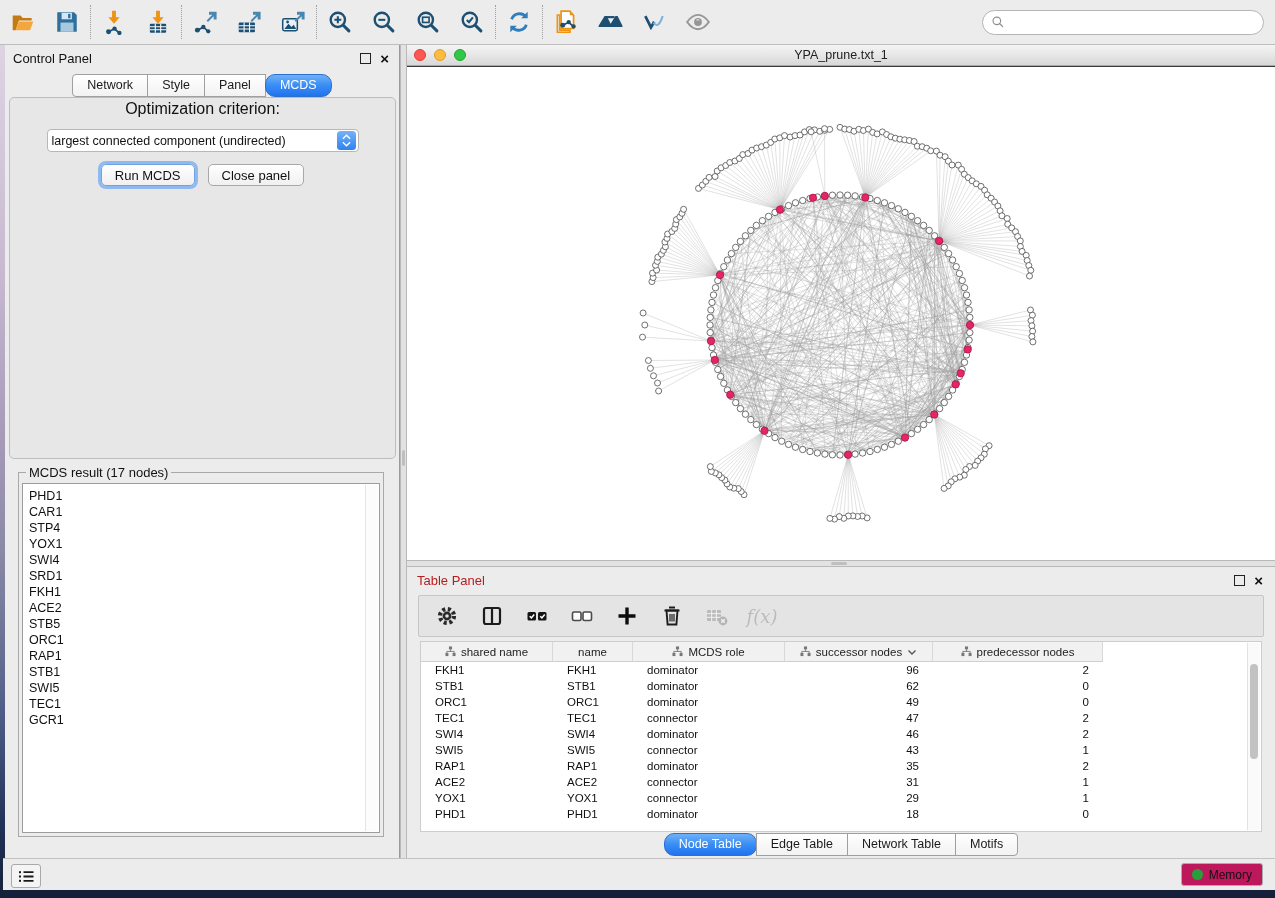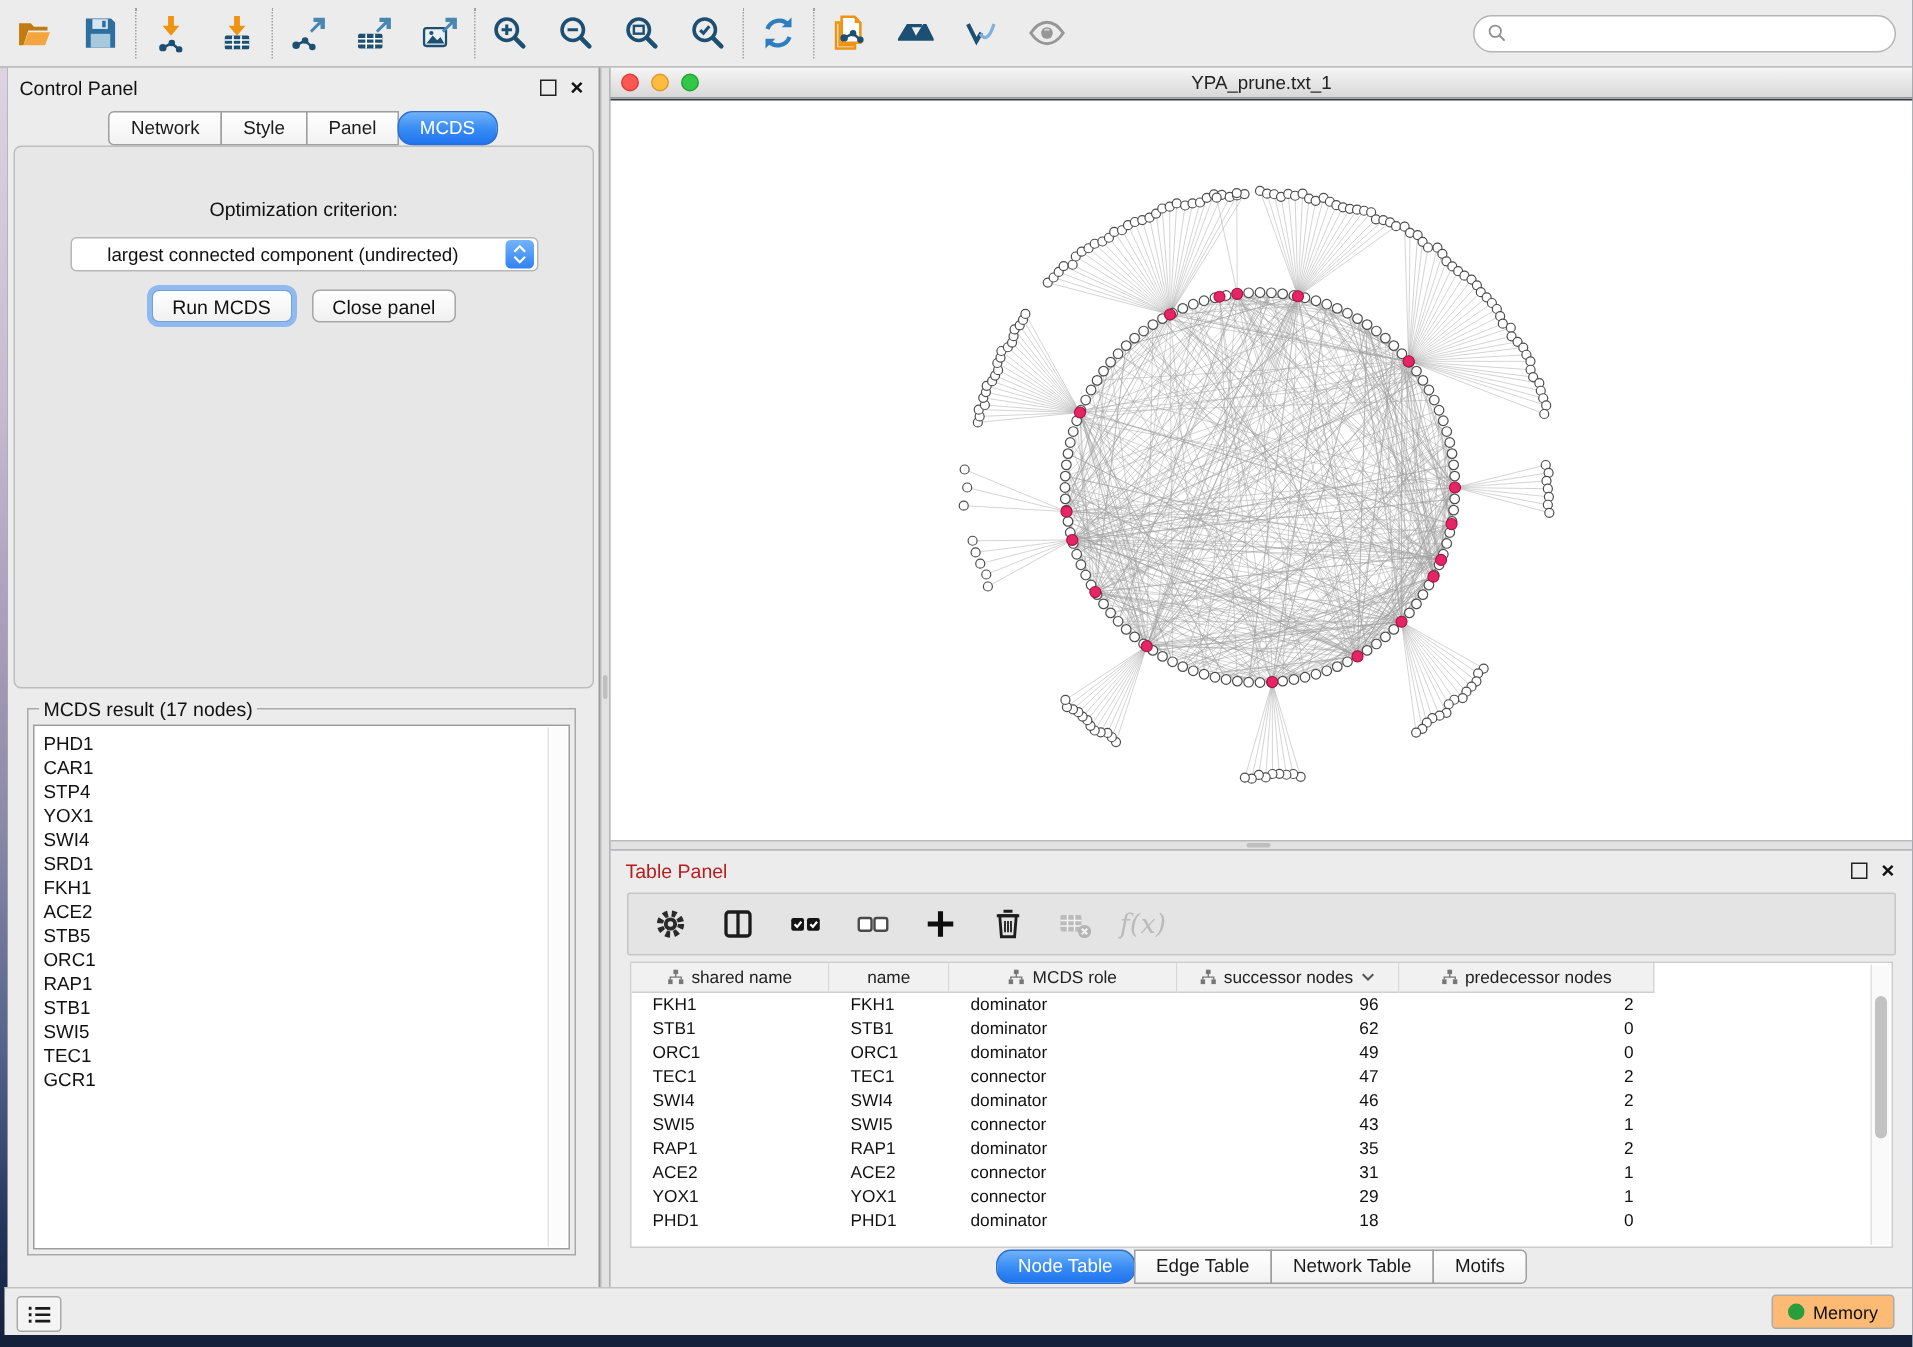--- a/index.html
+++ b/index.html
@@ -36,24 +36,24 @@
   .cp-header .win-controls{margin-left:auto;}
   .cp-tabs{position:absolute;left:0;right:0;top:29px;display:flex;justify-content:center;}
   .seg-tab{height:21px;line-height:21px;padding:0 14px;background:linear-gradient(180deg,#ffffff,#f2f2f2);
     border:1px solid #9f9f9f;margin-left:-1px;font-size:12.5px;color:#1a1a1a;text-align:center;}
   .seg-tab:first-child{border-radius:4px 0 0 4px;margin-left:0;}
   .seg-tab:last-child{border-radius:0 4px 4px 0;}
   .seg-tab.selected{background:linear-gradient(180deg,#6fb1f9 0%,#3a8df4 50%,#1f74ee 100%);
     color:#fff;border-color:#2b6fd0;border-radius:10px;}
   .cp-inner{position:absolute;left:4px;top:52px;width:387px;height:362px;background:#e7e7e7;
     border:1px solid #bdbdbd;border-radius:5px;box-sizing:border-box;}
-  .opt-label{margin-top:34px;text-align:center;font-size:13px;color:#111;}
+  .opt-label{margin-top:2px;text-align:center;font-size:16px;color:#111;}
   .opt-select{margin:11px auto 0 auto;width:312px;height:23px;background:#fff;border:1px solid #b7b7b7;
     border-radius:4px;display:flex;align-items:center;box-sizing:border-box;position:relative;}
-  .opt-select .sel-text{flex:1;font-size:12.5px;color:#111;padding-left:24px;white-space:nowrap;overflow:hidden;}
+  .opt-select .sel-text{flex:1;font-size:12.5px;color:#111;padding-left:4px;white-space:nowrap;overflow:hidden;}
   .sel-stepper{width:19px;height:19px;margin-right:2px;border-radius:3.5px;
     background:linear-gradient(180deg,#74b3f9 0%,#2f82f1 100%);display:flex;flex-direction:column;
     align-items:center;justify-content:center;gap:1px;}
   .sel-stepper svg{width:9px;height:6px;display:block;}
   .cp-buttons{margin-top:12px;display:flex;justify-content:center;gap:13px;}
   .mac-btn{height:22px;padding:0 13px;background:linear-gradient(180deg,#ffffff,#f0f0f0);
     border:1px solid #a8a8a8;border-radius:5px;font-size:13px;color:#111;font-family:inherit;}
   .mac-btn.focused{box-shadow:0 0 0 3px rgba(115,170,245,.75);border-color:#6ea3e0;}
   .mcds-fieldset{position:absolute;left:13px;top:420px;width:366px;height:372px;box-sizing:border-box;
     border:1px solid #a9a9a9;margin:0;padding:3px;}
@@ -103,21 +103,21 @@
   .dt-td{font-size:11.5px;color:#111;line-height:16px;box-sizing:border-box;padding:0 14px 0 14px;
     white-space:nowrap;overflow:hidden;}
   .dt-scroll{position:absolute;top:1px;right:1px;bottom:1px;width:12px;background:#fafafa;border-left:1px solid #e2e2e2;}
   .dt-thumb{position:absolute;left:2px;top:21px;width:8px;height:95px;background:#c2c2c2;border-radius:4px;}
   .tp-tabs{position:absolute;left:0;right:0;top:266px;display:flex;justify-content:center;align-items:flex-end;}
   
   .statusbar{position:absolute;left:3px;top:858px;width:1272px;height:32px;background:#ececec;
     border-top:1px solid #c2c2c2;box-sizing:border-box;}
   .sb-listbtn{position:absolute;left:8px;top:5px;width:28px;height:22px;background:#f4f4f4;
     border:1px solid #a9a9a9;border-radius:3px;display:flex;align-items:center;justify-content:center;}
-  .memory-btn{position:absolute;right:12px;top:4px;height:23px;background:#fdba74;border:1px solid #ababab;
+  .memory-btn{position:absolute;right:12px;top:4px;height:23px;background:#be185d;border:1px solid #ababab;
     border-radius:3px;display:flex;align-items:center;gap:6px;padding:0 10px;box-sizing:border-box;}
   .memory-dot{width:11px;height:11px;border-radius:50%;background:#2a9d3c;}
   .memory-btn span.lbl{font-size:12px;color:#111;}
 </style>
 </head>
 <body>
 
 <div class="toolbar">
   <div id="toolbar-groups" style="display:flex;align-items:center;">
       <div class="tb-group">

